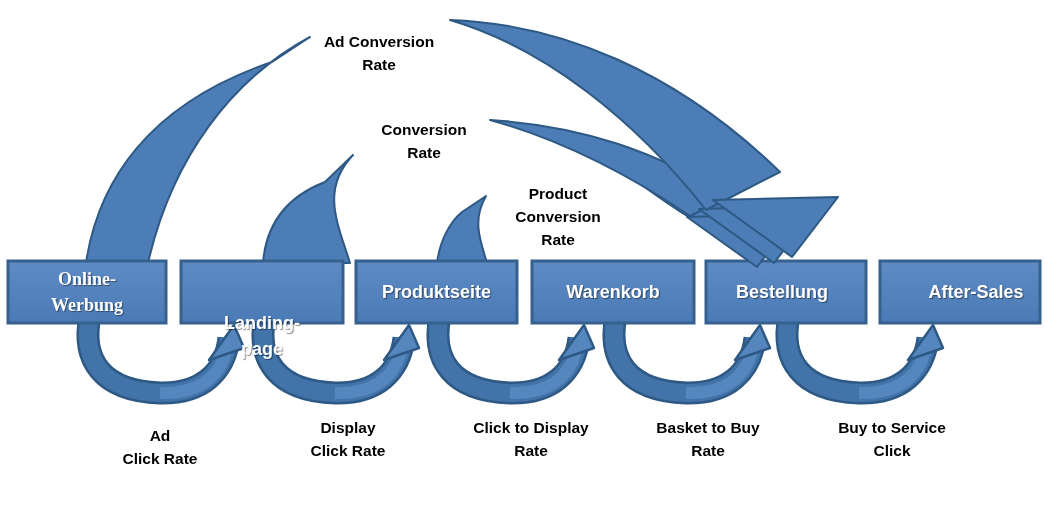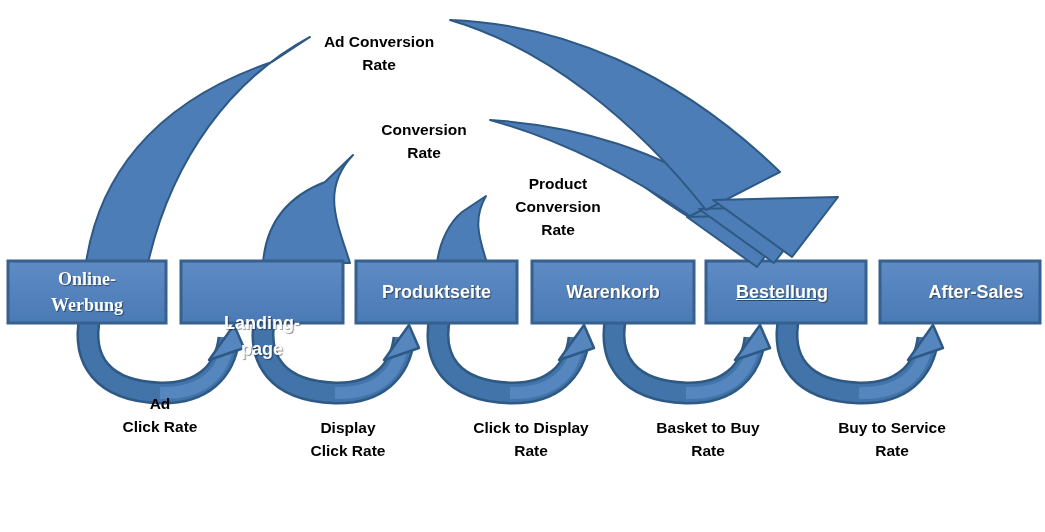--- a/index.html
+++ b/index.html
@@ -70,35 +70,35 @@
     <path class="band" d="M 450,20 C 560,24 675,70 780,172 L 706,210 C 635,120 545,48 450,20 Z"></path>
     <polygon class="band" points="792,257 713,200 838,197"></polygon>
   </svg>
 
   <div class="stage-label" style="left:8px;   width:158px;font-family:Liberation Serif, serif;">Online-
 Werbung</div>
   <div class="stage-label" style="left:181px; width:162px;margin-top:44px;">Landing-
 page</div>
   <div class="stage-label" style="left:532px; width:162px;">Warenkorb</div>
   <div class="stage-label" style="left:356px; width:161px;">Produktseite</div>
-  <div class="stage-label" style="left:706px; width:152px;text-decoration:underline;">Bestellung</div>
+  <div class="stage-label" style="left:706px; width:152px;">Bestellung</div>
   <div class="stage-label" style="left:880px; width:160px;margin-left:16px;">After-Sales</div>
 
   <div class="rate-label" style="left:289px; top:10px;margin-top:20px;">Ad Conversion
 Rate</div>
   <div class="rate-label" style="left:334px; top:118px;">Conversion
 Rate</div>
-  <div class="rate-label" style="left:468px; top:172px;">Product
+  <div class="rate-label" style="left:468px; top:182px;">Product
 Conversion
 Rate</div>
 
-  <div class="rate-label" style="left:70px;  top:392px;">Ad
+  <div class="rate-label" style="left:70px;  top:424px;">Ad
 Click Rate</div>
   <div class="rate-label" style="left:258px; top:416px;">Display
 Click Rate</div>
   <div class="rate-label" style="left:441px; top:416px;">Click to Display
 Rate</div>
   <div class="rate-label" style="left:618px; top:416px;">Basket to Buy
 Rate</div>
   <div class="rate-label" style="left:802px; top:416px;">Buy to Service
-Rate</div>
+Click</div>
 
 </div>
 
 </body></html>

